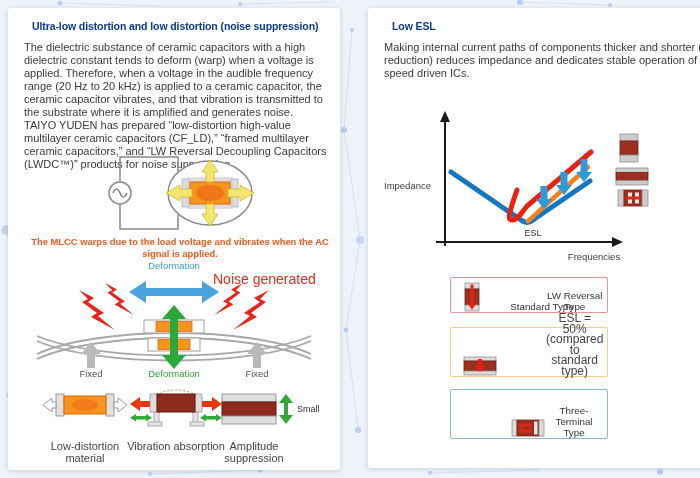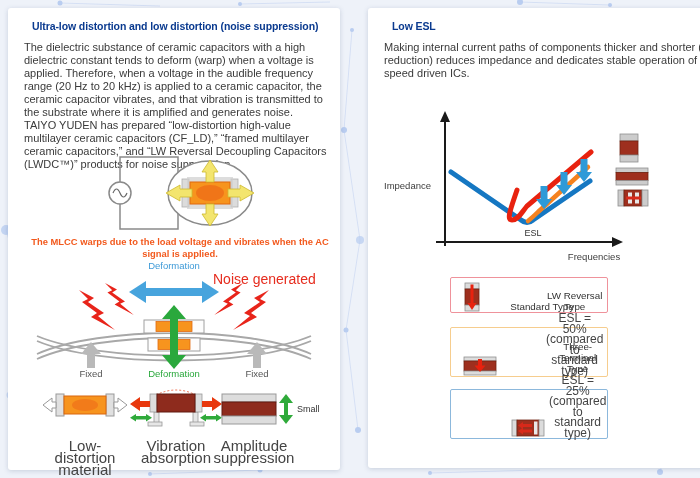--- a/index.html
+++ b/index.html
@@ -18,21 +18,21 @@
   .warp-caption { position:absolute; left:10px; right:10px; top:228px; text-align:center;
                   font-size:9.4px; line-height:11.5px; font-weight:bold; color:#f2591d;margin-left:12px; }
   .label-deformation-top { position:absolute; left:0; right:0; top:252px; text-align:center;
                   font-size:9.5px; color:#3f9bd8; }
   .label-noise { position:absolute; left:205px; top:263px; font-size:14px; color:#e62c1e; }
   .vibration-svg { position:absolute; left:21px; top:270px; }
   .measure { position:absolute; top:378px; }
   .measure-1 { left:32px;  width:90px; }
   .measure-2 { left:118px; width:100px; }
   .measure-3 { left:200px; width:112px; }
-  .measure-label { margin-top:4px; text-align:center; font-size:15px; line-height:12px; color:#444; }
+  .measure-label { margin-top:4px; text-align:center; font-size:11px; line-height:12px; color:#444; }
   .measure-3 .measure-label { width:92px; margin-left:0; }
   .esl-chart { position:absolute; left:8px; top:100px; }
   .legend-box { position:absolute; left:82px; width:158px; display:flex; align-items:flex-end;
                 background:#fff; border:1.5px solid; border-radius:2px; }
   .legend-standard { top:269px; height:36px; border-color:#ef929b; }
   .legend-lw       { top:319px; height:50px; border-color:#f6cd8e;gap:45px; }
   .legend-3t       { top:381px; height:50px; border-color:#8cb8dc;padding-left:48px; }
   .legend-icon { margin-left:12px; flex:0 0 auto; }
   .legend-text { flex:1; text-align:center; padding:0 8px 0 4px; }
   .legend-title { font-size:9.8px; color:#333; }
@@ -309,16 +309,15 @@
       <rect x="23" y="3.5" width="3.5" height="13" fill="#e8e8e8"></rect>
       <g fill="#d8291a">
         <rect x="12" y="6" width="9" height="3"></rect>
           <polygon points="12,4 12,11 7,7.5"></polygon>
         <rect x="12" y="11.5" width="9" height="3"></rect>
           <polygon points="12,9.5 12,16.5 7,13"></polygon>
       </g>
     </svg>
     <div class="legend-text">
       <div class="legend-title">Three-Terminal Type</div>
-      <div class="legend-sub">ESL = 25% (compared to standard type)</div>
     </div>
   </div>
 </section>
 
 </body></html>

